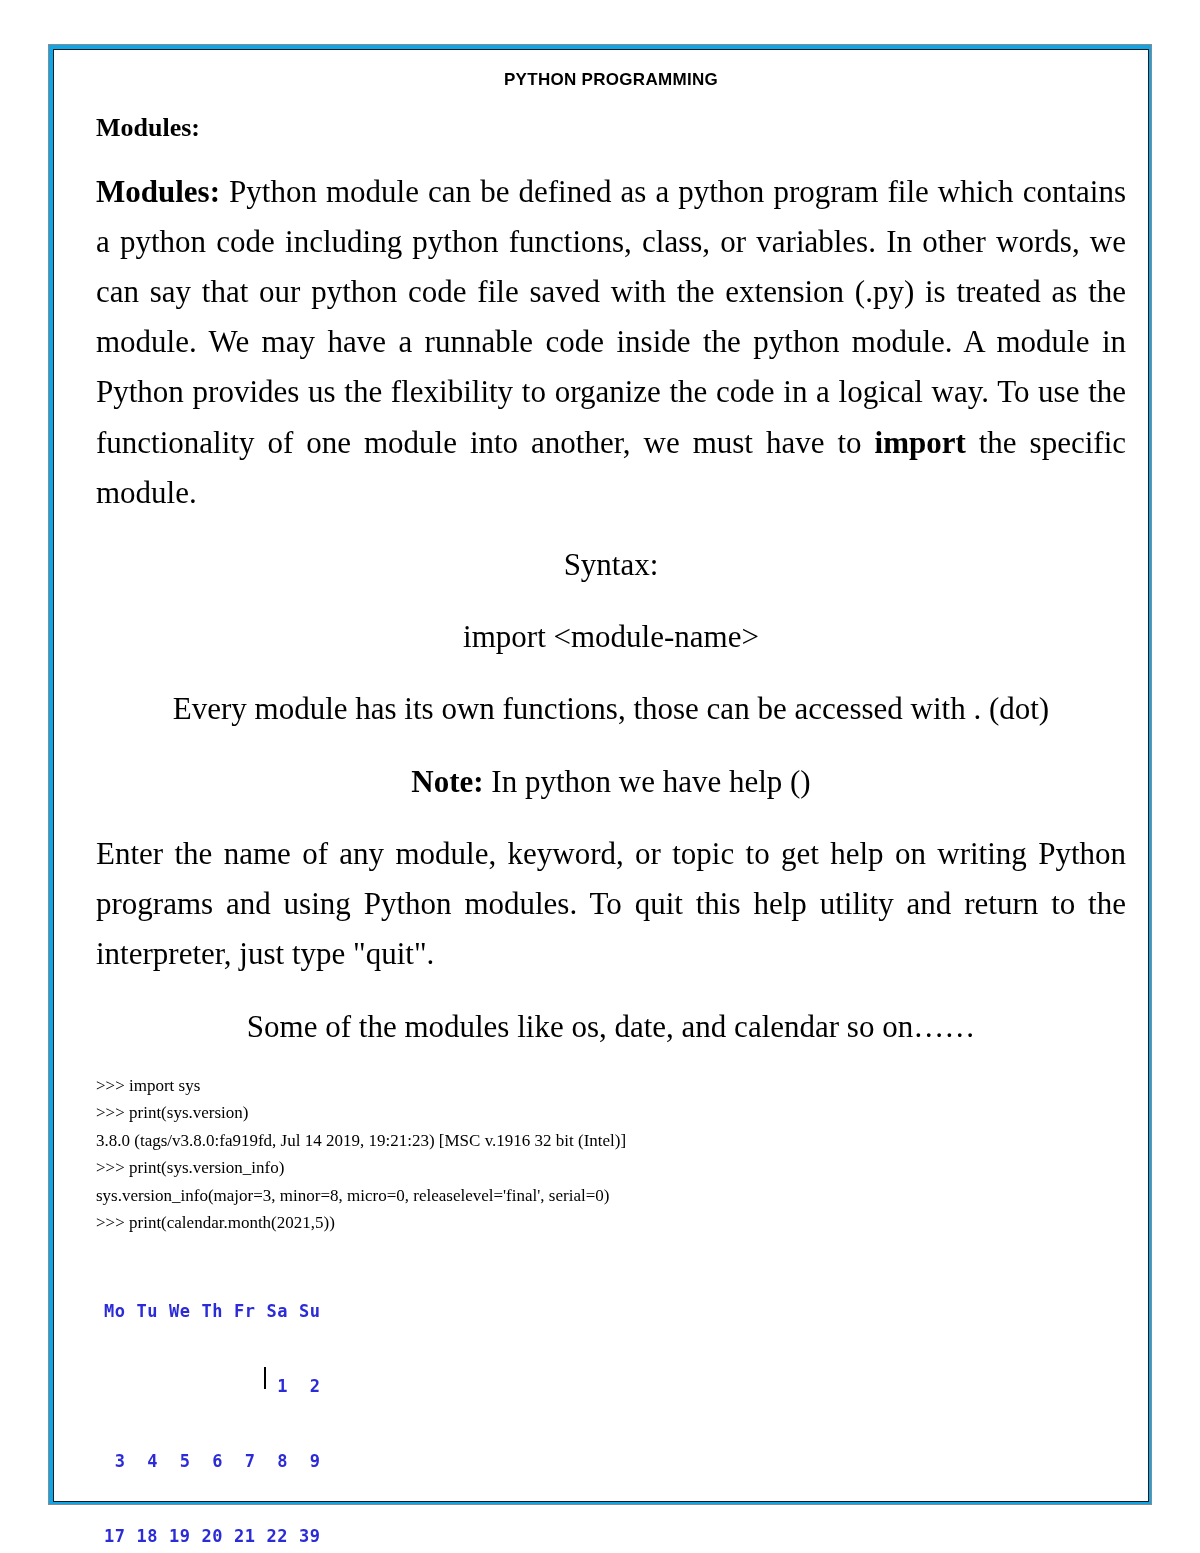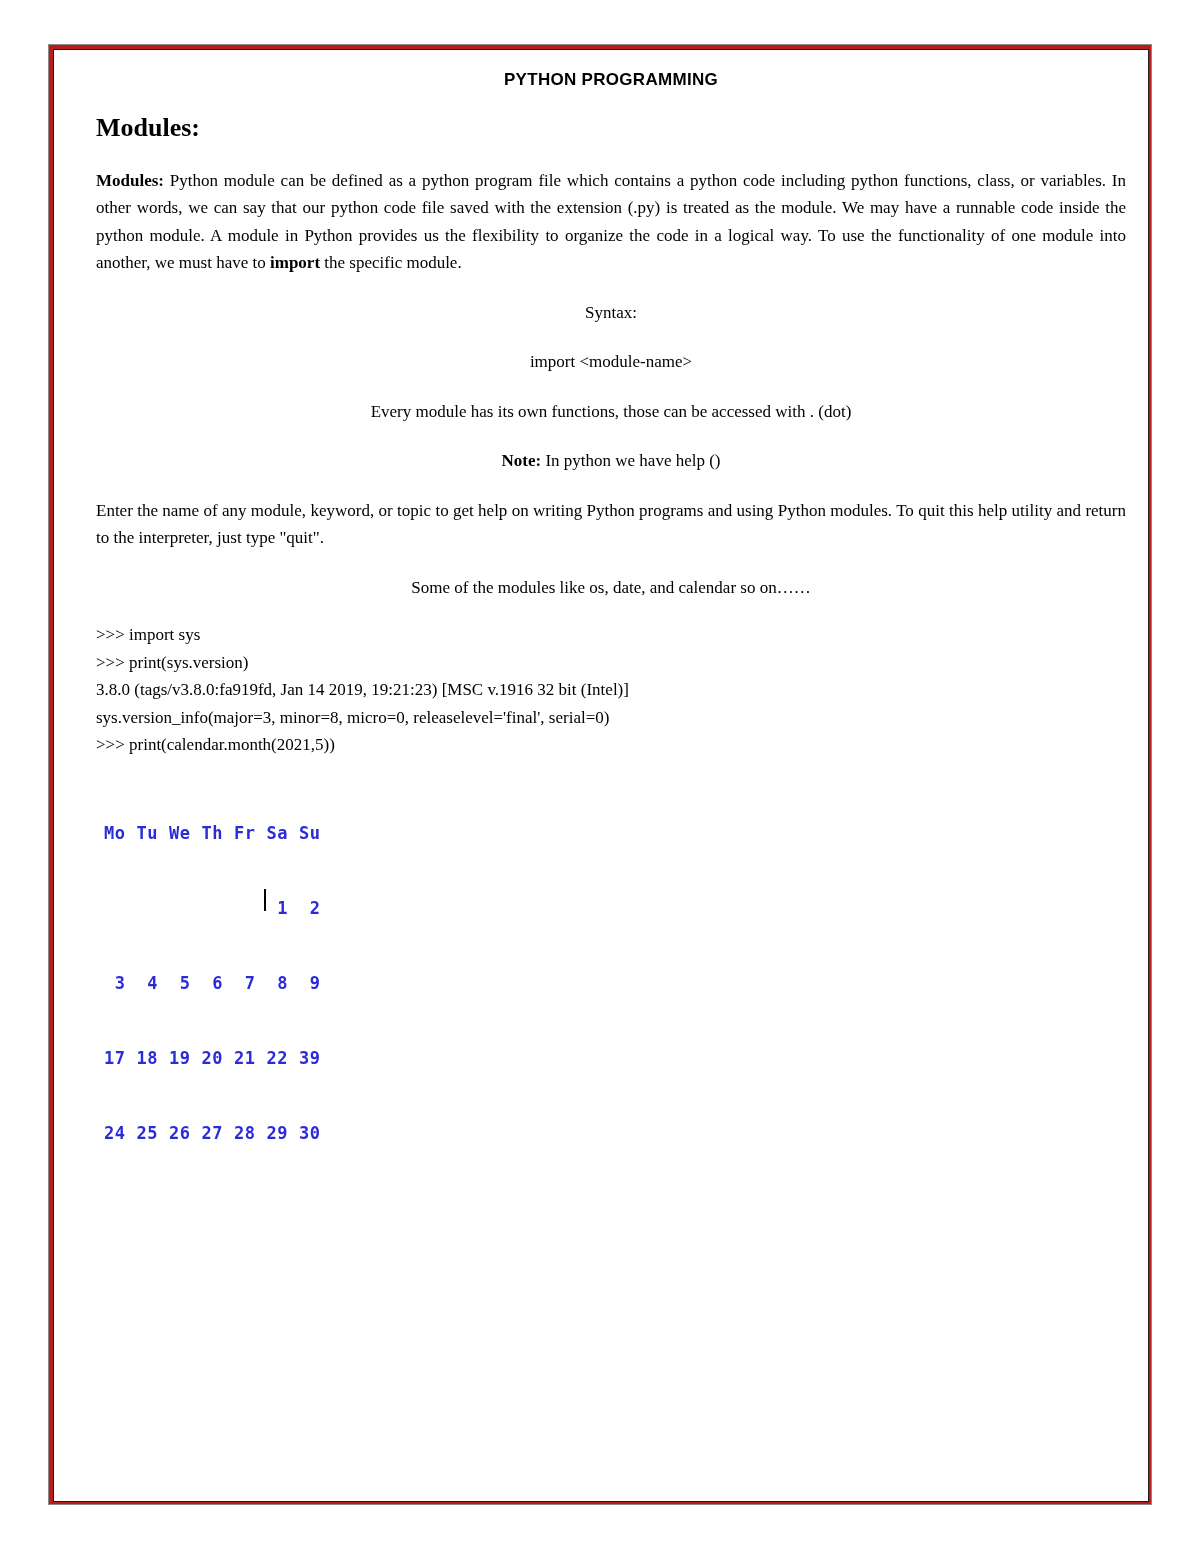--- a/index.html
+++ b/index.html
@@ -17,21 +17,21 @@
 
   
   #page-frame {
     position: absolute;
     left: 48px;
     top: 44px;
     width: 1104px;
     height: 1461px;
     box-sizing: border-box;
     border: 1px solid #8a8a8a;
-    background: #b91c1c;
+    background: #0ea5e9;
   }
   #page-inner {
     position: absolute;
     left: 4px;
     top: 4px;
     right: 2px;
     bottom: 2px;
     box-sizing: border-box;
     border: 1.5px solid #1a1a1a;
     background: #ffffff;
@@ -57,21 +57,21 @@
   }
 
   
   .h-modules {
     font-size: 26px;
     font-weight: bold;
     margin: 22px 0 0 0;
     line-height: 1.25;
   }
   p.body {
-    font-size: 17px;
+    font-size: 31px;
     line-height: 1.62;
     margin: 22px 0 0 0;
     text-align: justify;
     text-justify: inter-word;
   }
   p.body.plain { text-align: center; }
   p.body b { font-weight: bold; }
 
   
   .repl {
@@ -128,21 +128,22 @@
 
       <p class="body plain"><b>Note:</b><span> In python we have help ()</span></p>
 
       <p class="body">Enter the name of any module, keyword, or topic to get help on writing Python programs and using Python modules.  To quit this help utility and return to the interpreter, just type "quit".</p>
 
       <p class="body plain">Some of the modules like os, date, and calendar so on……</p>
 
       <div class="repl">
         <p class="repl-line">&gt;&gt;&gt; import sys</p>
         <p class="repl-line">&gt;&gt;&gt; print(sys.version)</p>
-        <p class="repl-line">3.8.0 (tags/v3.8.0:fa919fd, Jan 14 2019, 19:21:23) [MSC v.1916 32 bit (Intel)]</p>
+        <p class="repl-line">3.8.0 (tags/v3.8.0:fa919fd, Jul 14 2019, 19:21:23) [MSC v.1916 32 bit (Intel)]</p>
+        <p class="repl-line">&gt;&gt;&gt; print(sys.version_info)</p>
         <p class="repl-line">sys.version_info(major=3, minor=8, micro=0, releaselevel='final', serial=0)</p>
         <p class="repl-line">&gt;&gt;&gt; print(calendar.month(2021,5))</p>
 
         <div class="calendar-out">
           <span class="cal-row">Mo Tu We Th Fr Sa Su</span>
           <span class="cal-row">                1  2</span>
           <span class="cal-row"> 3  4  5  6  7  8  9</span>
           <span class="cal-row">17 18 19 20 21 22 39</span>
           <span class="cal-row">24 25 26 27 28 29 30</span>
           

